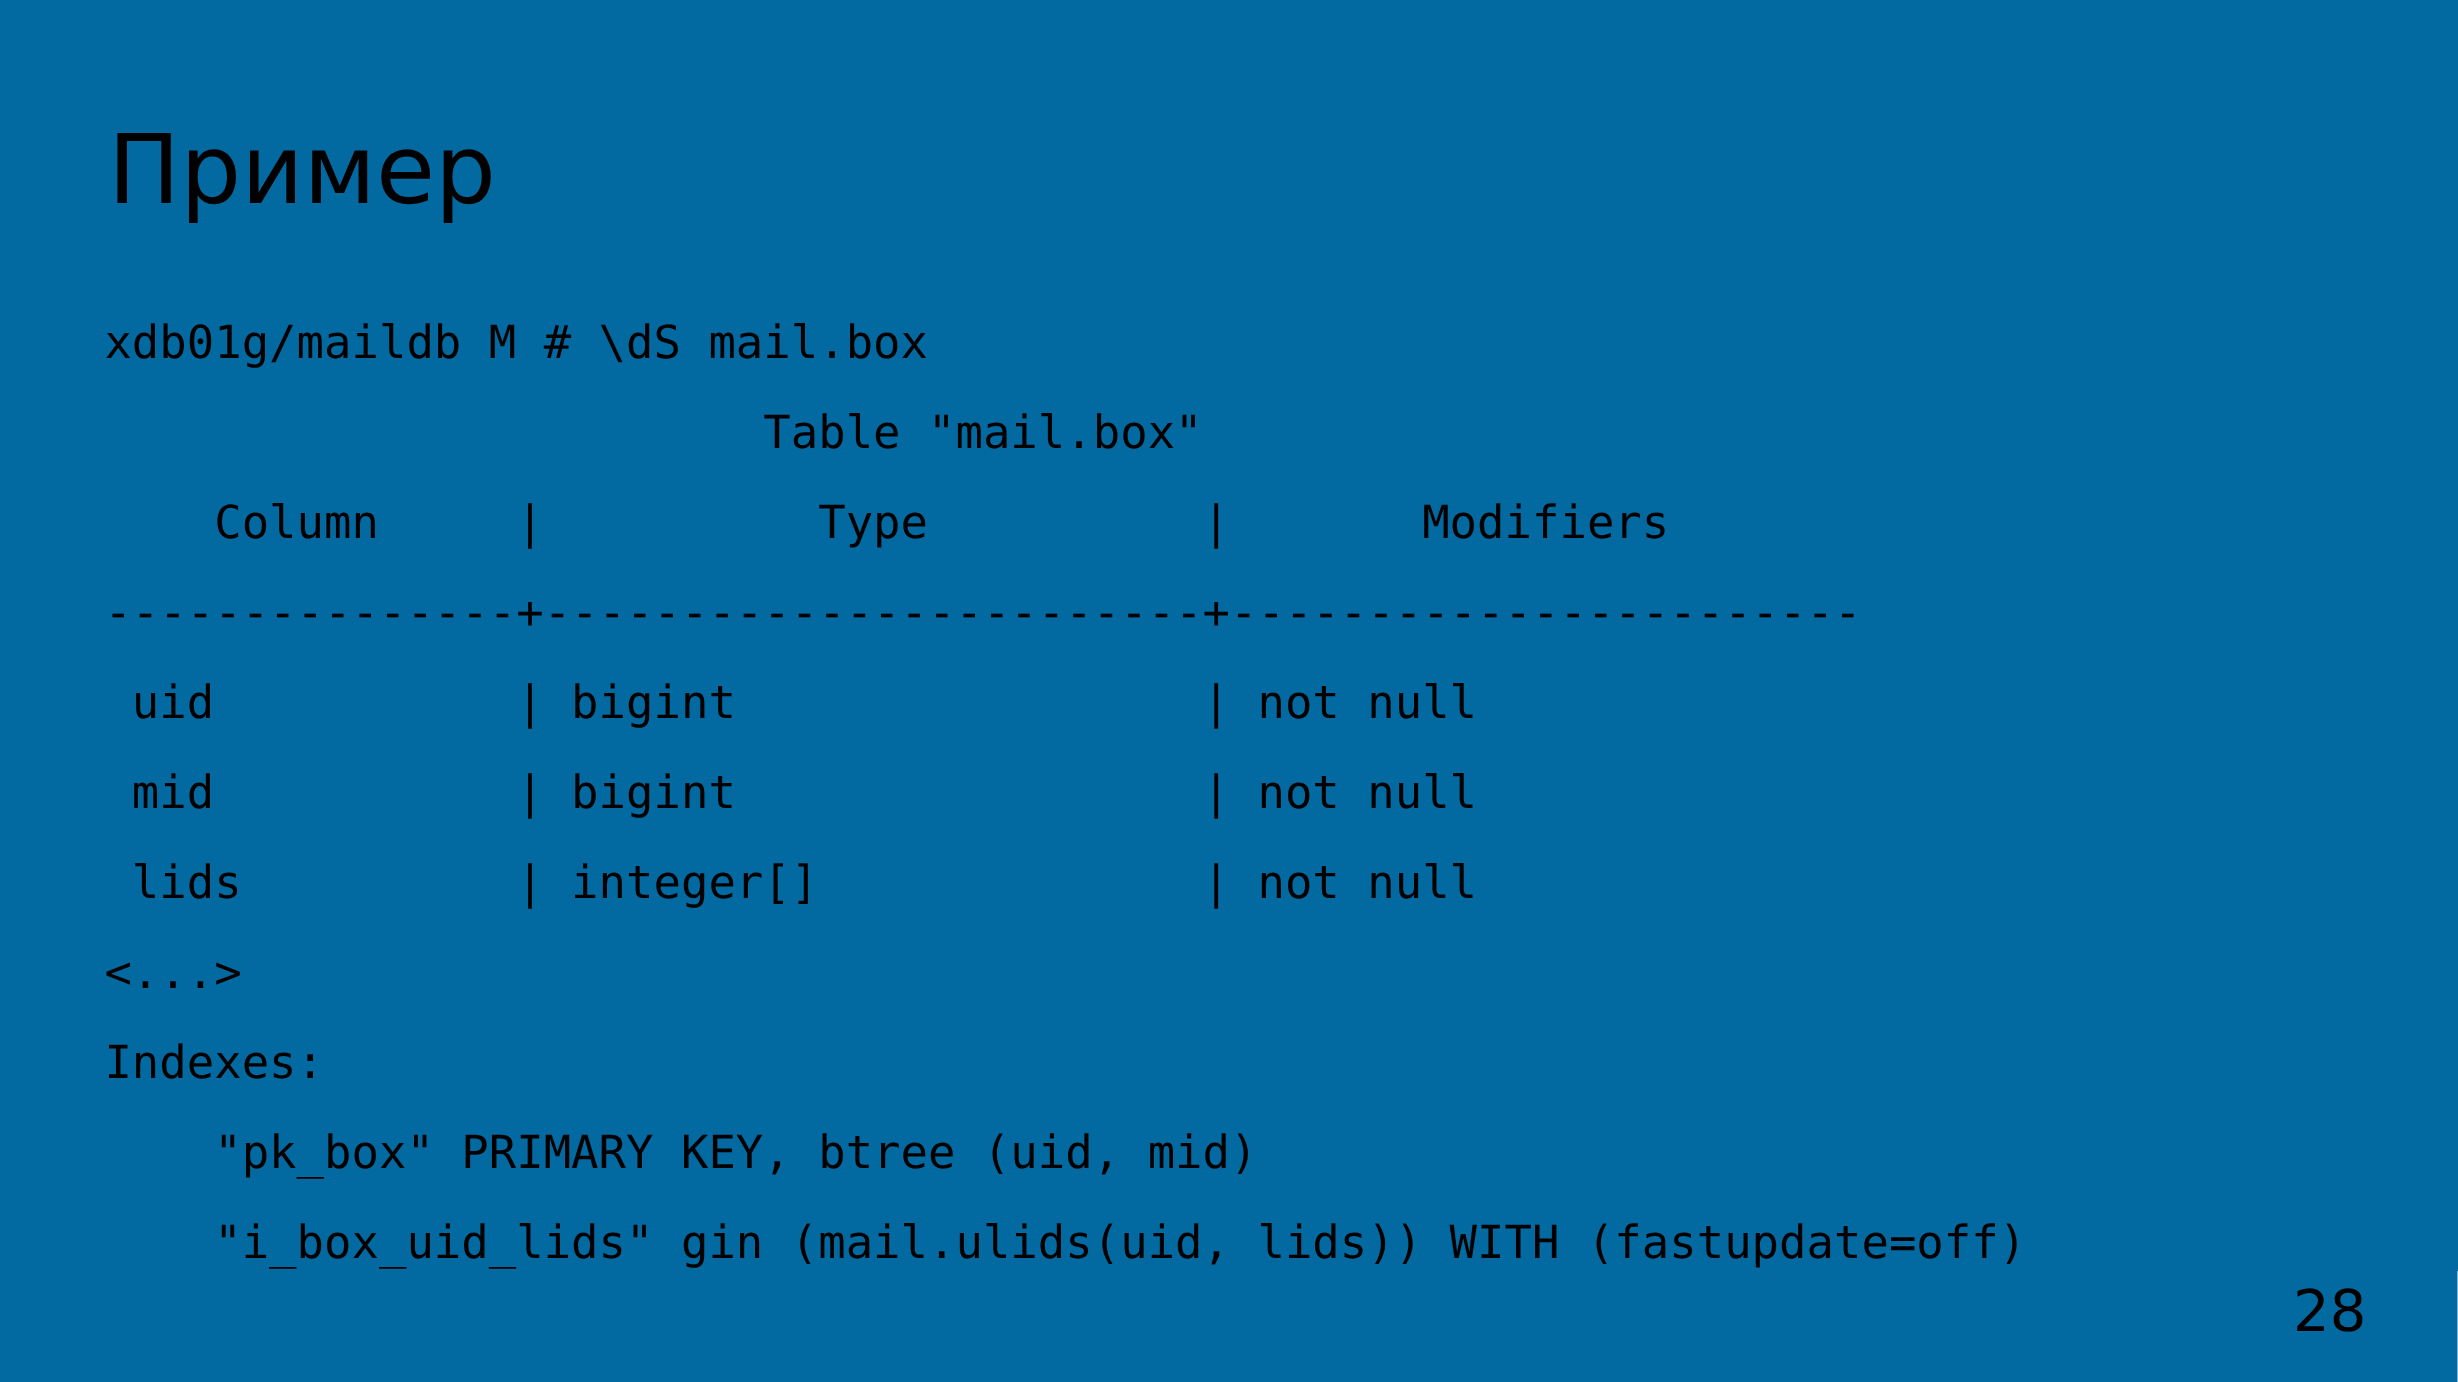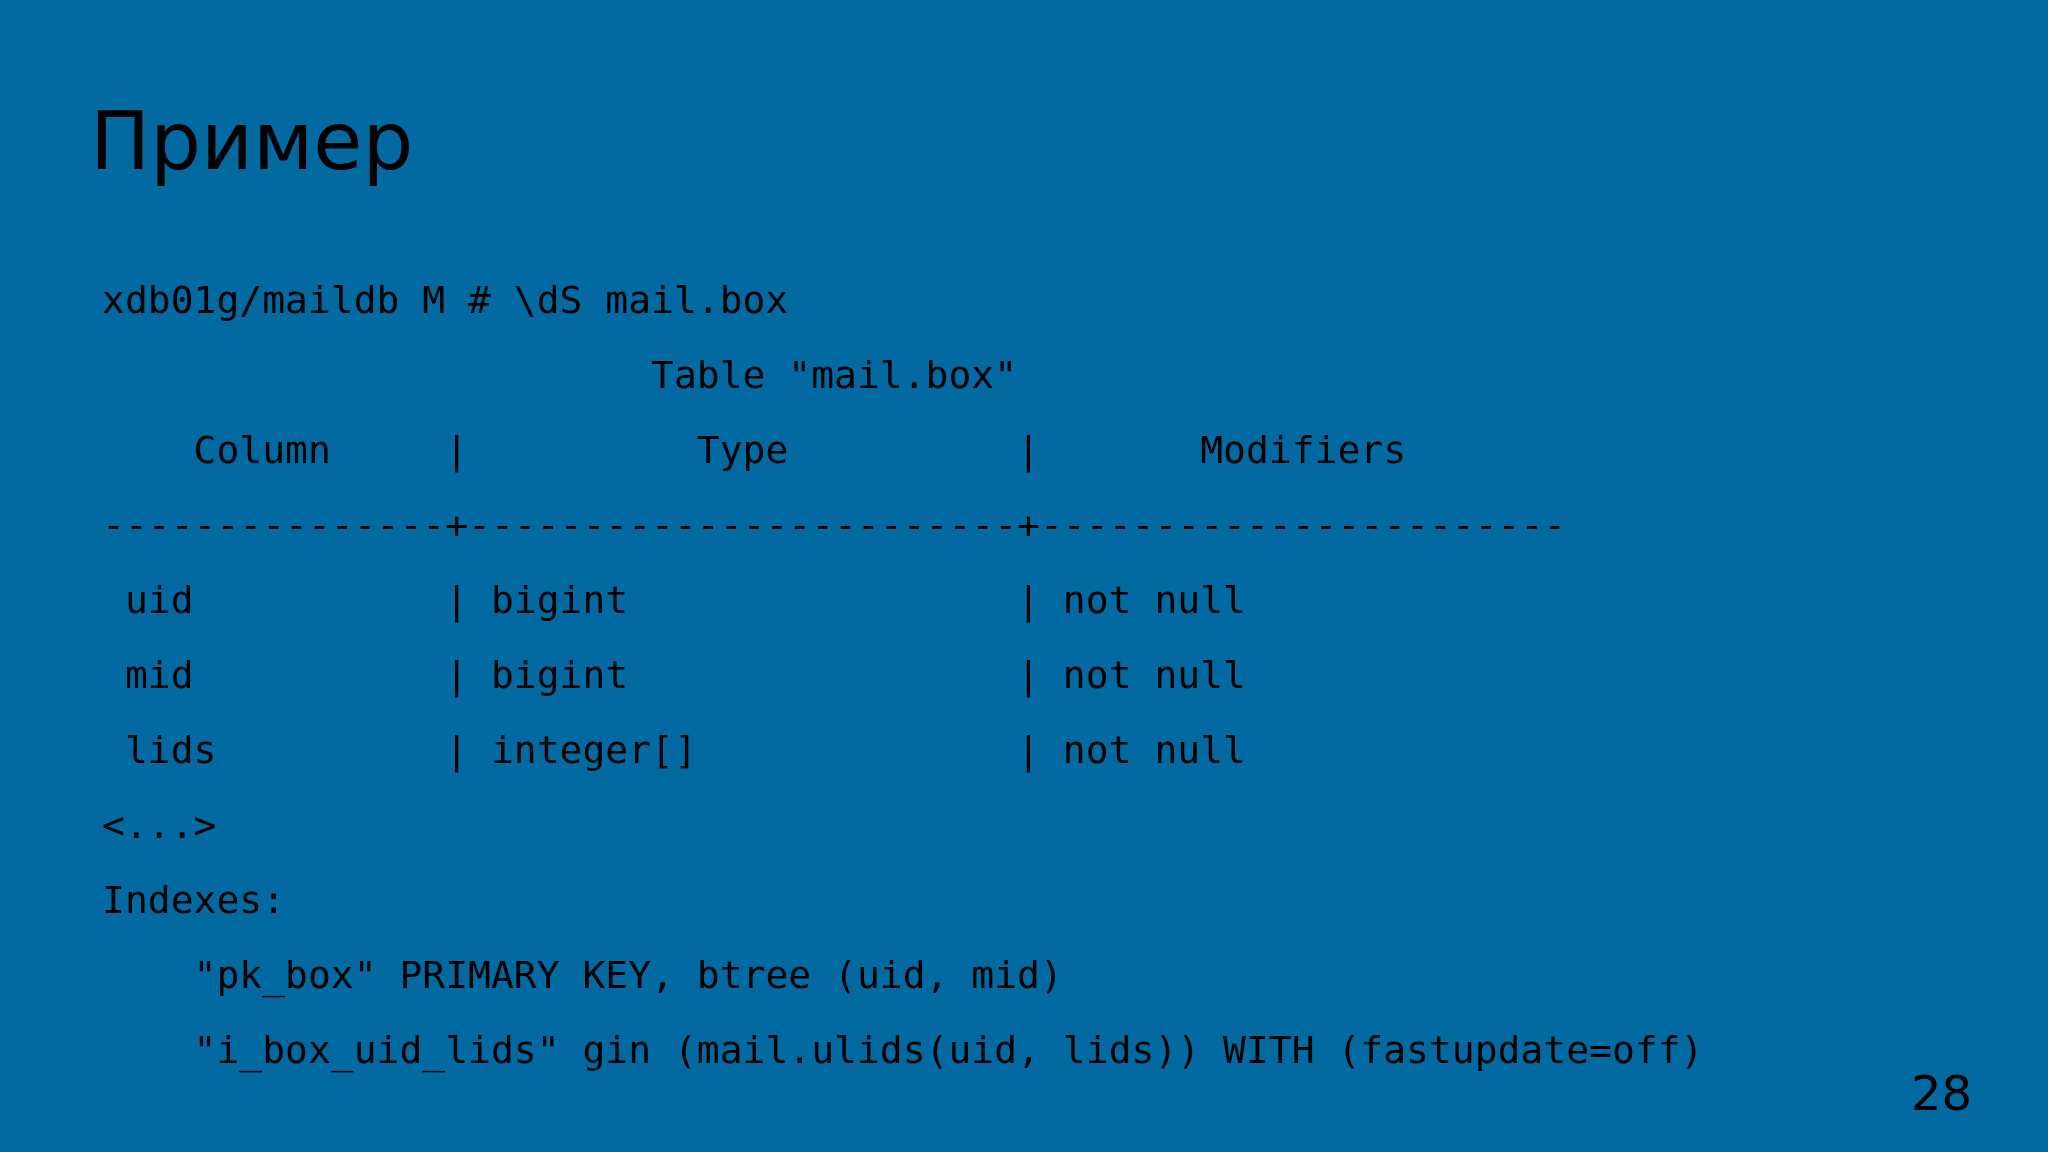--- a/index.html
+++ b/index.html
@@ -24,21 +24,21 @@
     font-size: 80px;
     font-weight: 500;
     line-height: 1;
     letter-spacing: 0;
     color: #000000;
   }
   .terminal-output {
     position: absolute;
     left: 86px;
     top: 247px;
-    margin: 16px;
+    margin: 1px;
     font-family: "DejaVu Sans Mono", "Liberation Mono", monospace;
     font-size: 38px;
     line-height: 75px;
     white-space: pre;
     color: #000000;
   }
   .page-number {
     position: absolute;
     right: 76px;
     top: 1069px;

